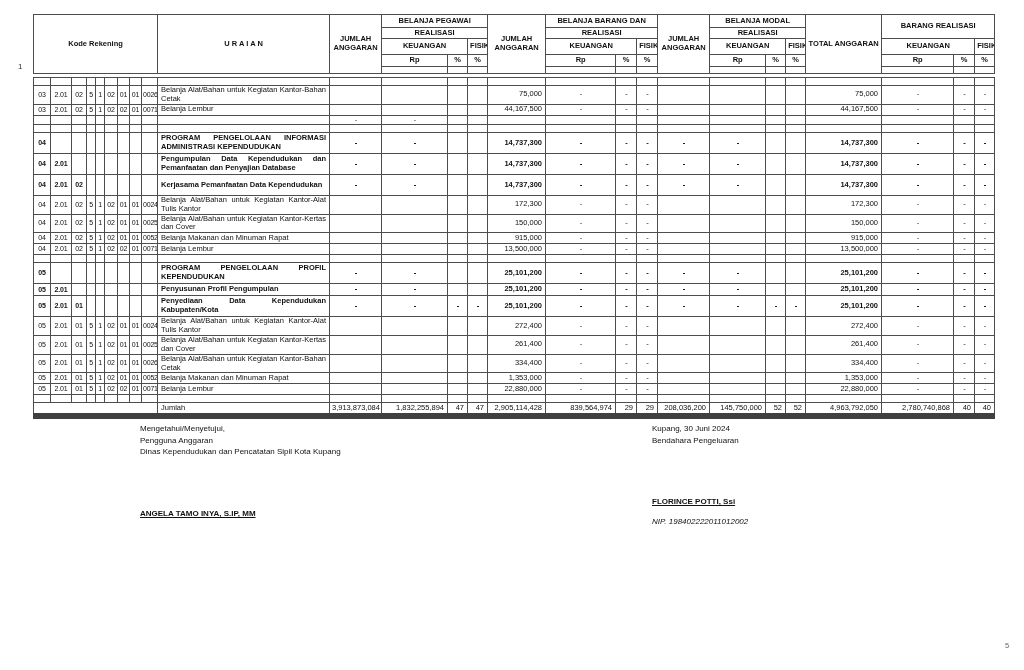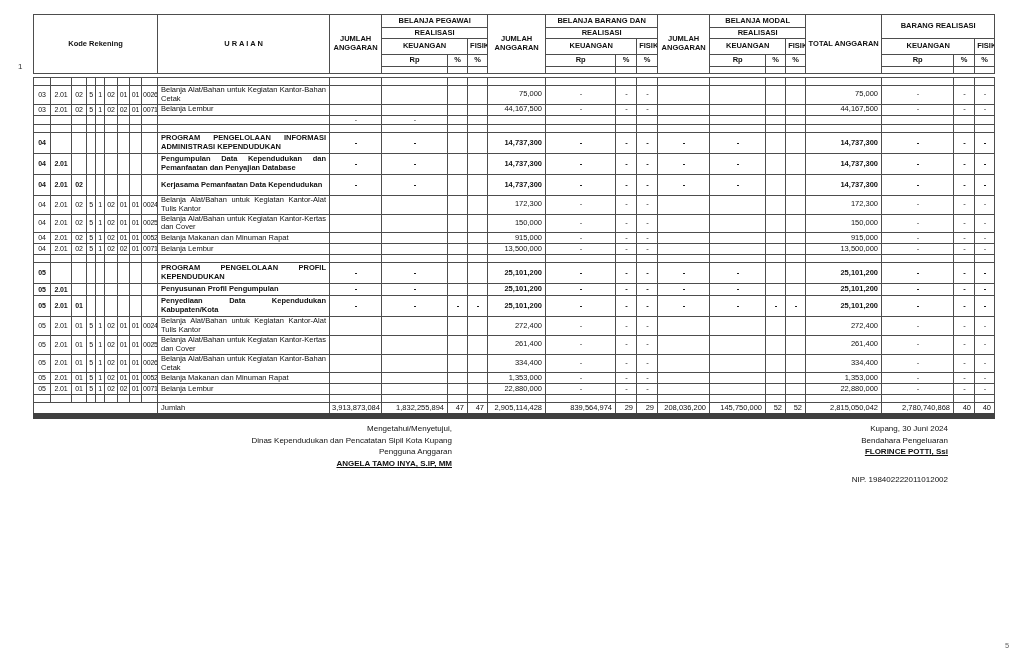--- a/index.html
+++ b/index.html
@@ -35,25 +35,25 @@
   tr.r-dash td { height: 8px; font-size: 7px; }
   tr.r-detail td { height: 11px; }
   tr.r-detail.two td { height: 17px; }
   tr.r-program td { height: 12px; font-weight: bold; }
   tr.r-program.two td { height: 21px; }
   tr.r-total td { height: 13px; font-weight: normal; border-bottom: 6px solid #404040; }
 
   .row-marker { position: absolute; left: 18px; top: 62px; font-size: 8px; color: #333; }
   .page-number { position: absolute; left: 1005px; top: 641px; font-size: 7.5px; color: #666; }
 
-  .sig { position: absolute; text-align: right; font-size: 8px; line-height: 1.45; }
+  .sig { position: absolute; text-align: left; font-size: 8px; line-height: 1.45; }
   .sig-left { left: 140px; top: 423px; width: 312px; }
   .sig-right { left: 652px; top: 423px; width: 296px; }
-  .sig .name { font-weight: bold; text-decoration: underline; }
-  .sig .nip { margin-top: 16px; }
+  .sig .name { font-weight: bold; text-decoration: underline; margin-top: 50px; }
+  .sig .nip { margin-top: 8px; font-style: italic; }
 </style>
 </head>
 <body>
 
 <div class="sheet">
 
   <div class="row-marker">1</div>
 
   <table class="thead">
     <colgroup>
@@ -797,32 +797,32 @@
           <td class="num">47</td>
           <td class="num">47</td>
           <td class="num">2,905,114,428</td>
           <td class="num">839,564,974</td>
           <td class="num">29</td>
           <td class="num">29</td>
           <td class="num">208,036,200</td>
           <td class="num">145,750,000</td>
           <td class="num">52</td>
           <td class="num">52</td>
-          <td class="num">2,815,050,042</td>
+          <td class="num">4,963,792,050</td>
           <td class="num">2,780,740,868</td>
           <td class="num">40</td>
           <td class="num">40</td>
         </tr>
       </tbody>
   </table>
 
   <div class="sig sig-left">
     <div>Mengetahui/Menyetujui,</div>
+    <div>Pengguna Anggaran</div>
     <div>Dinas Kependudukan dan Pencatatan Sipil Kota Kupang</div>
-    <div>Pengguna Anggaran</div>
     <div class="name">ANGELA TAMO INYA, S.IP, MM</div>
   </div>
 
   <div class="sig sig-right">
     <div>Kupang,  30 Juni 2024</div>
     <div>Bendahara Pengeluaran</div>
     <div class="name">FLORINCE POTTI, Ssi</div>
     <div class="nip">NIP. 198402222011012002</div>
   </div>
 

